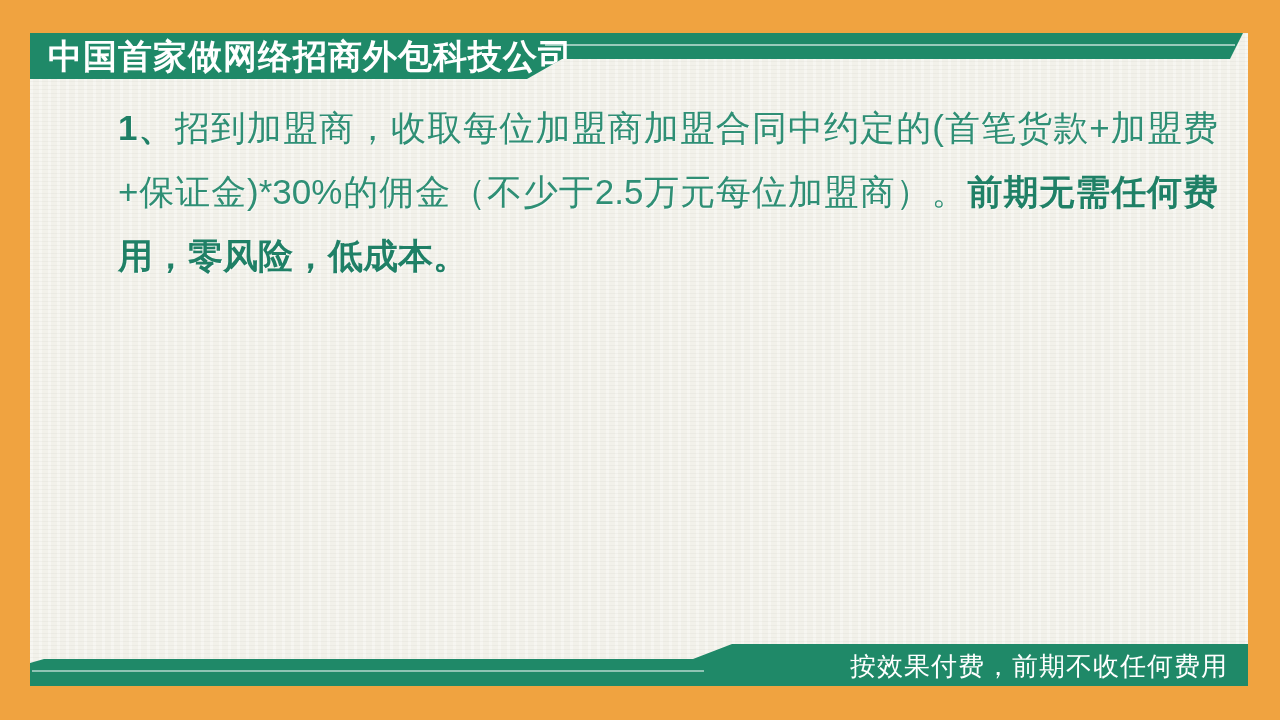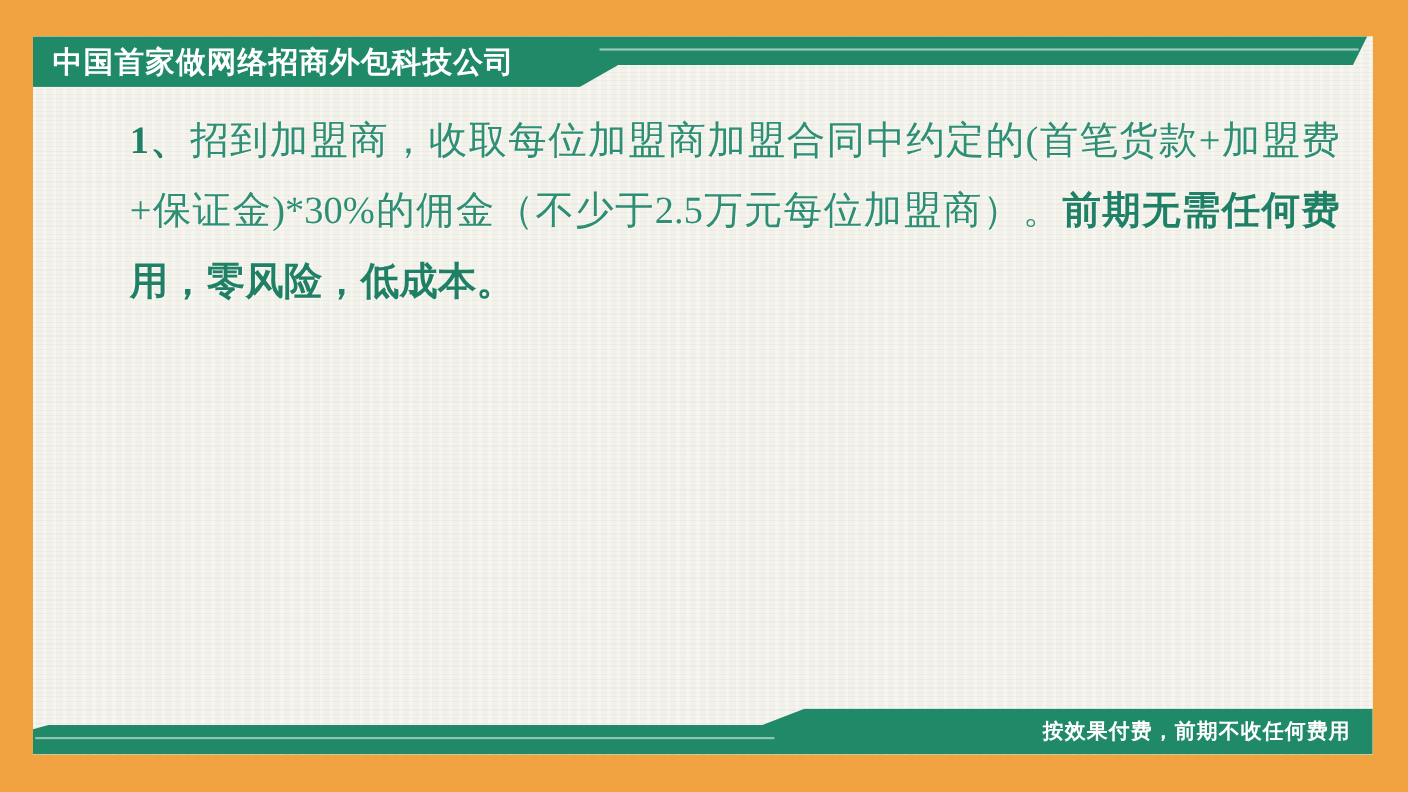--- a/index.html
+++ b/index.html
@@ -24,46 +24,46 @@
     position:absolute;left:0;top:0;width:1218px;height:46px;
     background:var(--ribbon);
     clip-path:polygon(0 0,1213px 0,1200px 26px,532px 26px,497px 46px,0 46px);
   }
   .header-highlight{
     position:absolute;left:515px;top:11px;width:690px;height:2px;
     background:rgba(255,255,255,0.55);
   }
   .header-title{
     position:absolute;left:18px;top:0;height:46px;line-height:47px;
-    color:#ffffff;font-size:27px;font-weight:bold;letter-spacing:1px;
+    color:#ffffff;font-size:34px;font-weight:bold;letter-spacing:1px;
     white-space:nowrap;
   }
   
   .body-text{
     position:absolute;left:88px;top:63px;width:1100px;
-    font-family:Liberation Serif, serif;
+    font-family:Liberation Sans, sans-serif;
     font-size:35px;line-height:64px;text-align:justify;
     color:var(--text);
     text-shadow:1px 1px 0 rgba(255,255,255,0.5);
   }
   .para{margin:0;padding:0;}
   .num,.emp{font-weight:bold;color:var(--text_strong);}
   
   .footer-bar{
     position:absolute;left:0;bottom:0;width:1218px;height:42px;
     background:var(--ribbon);
     clip-path:polygon(0 19px,14px 15px,663px 15px,702px 0,1218px 0,1218px 42px,0 42px);
   }
   .footer-highlight{
     position:absolute;left:2px;top:26px;width:672px;height:2px;
     background:rgba(255,255,255,0.5);
   }
   .footer-text{
     position:absolute;right:20px;top:0;height:42px;line-height:44px;
-    color:#ffffff;font-size:19px;font-weight:700;letter-spacing:1px;
+    color:#ffffff;font-size:26px;font-weight:400;letter-spacing:1px;
     white-space:nowrap;
     text-align:center;
   }
 </style>
 </head>
 <body>
 
 <div class="slide">
   <div class="paper">
 

